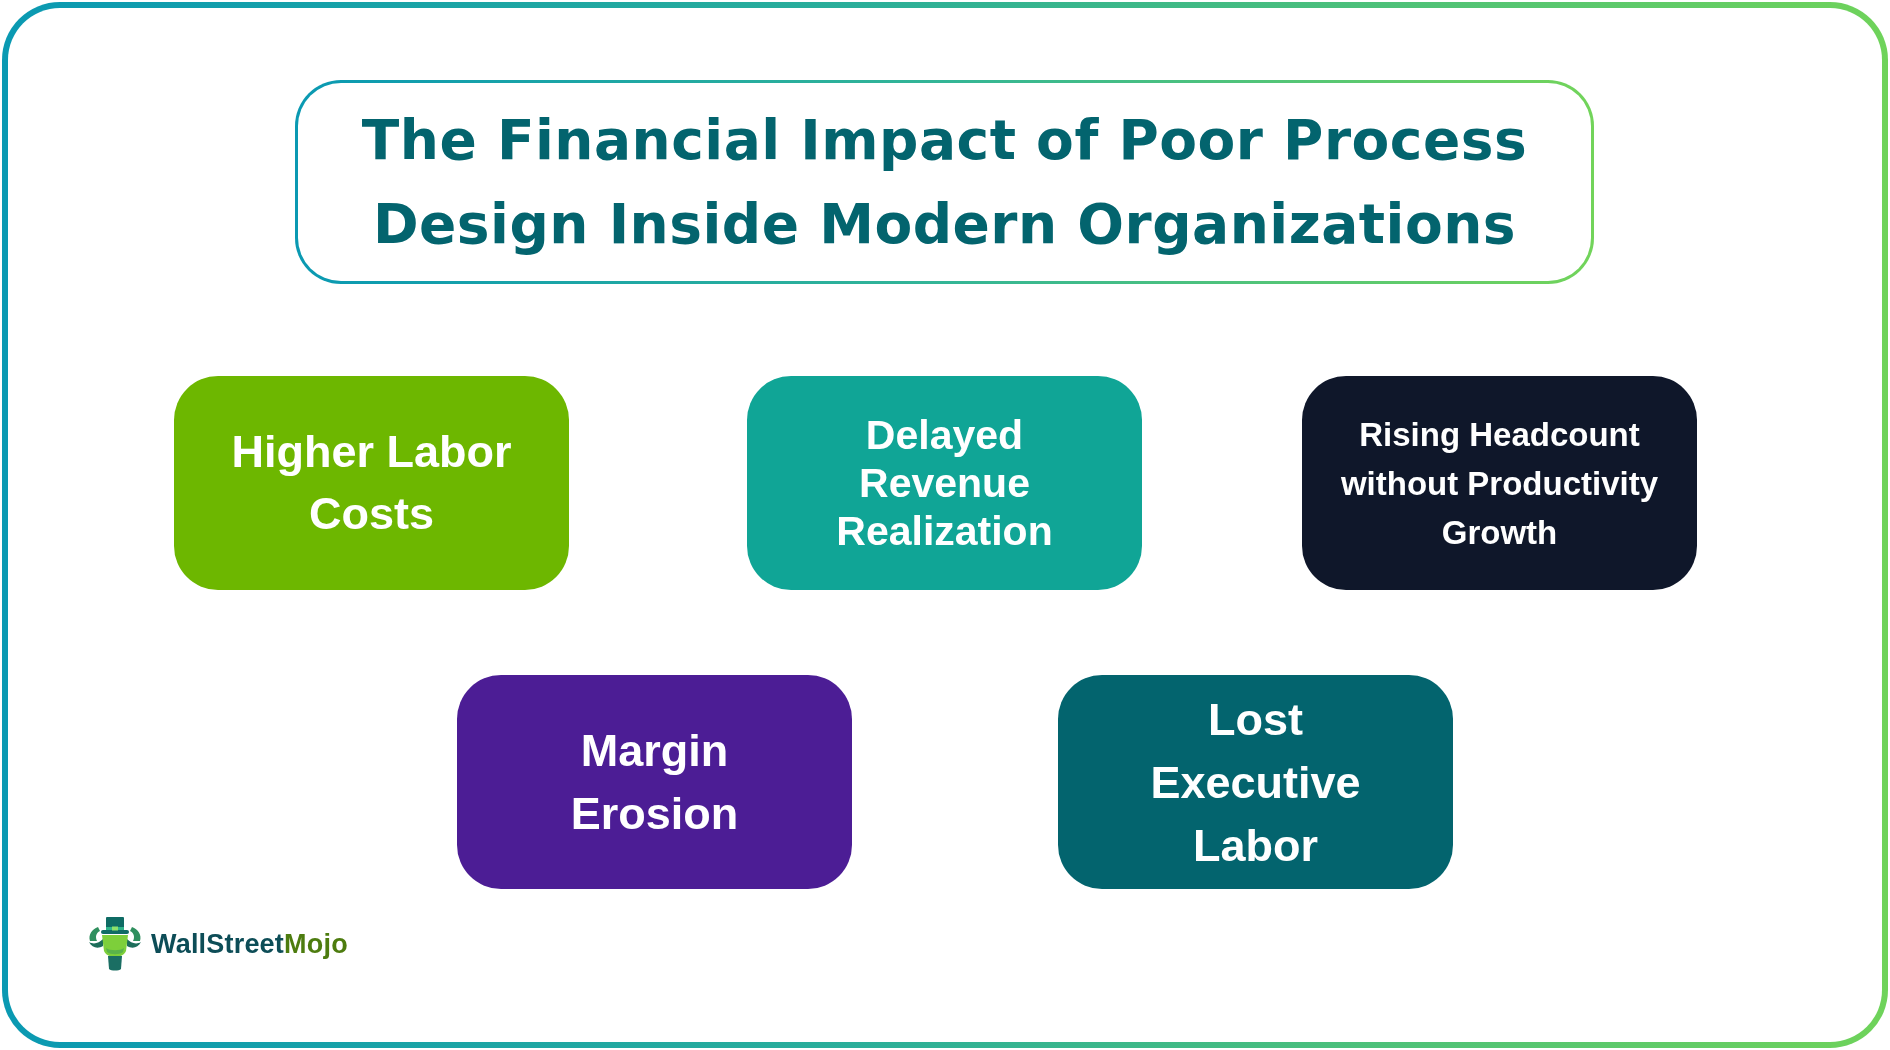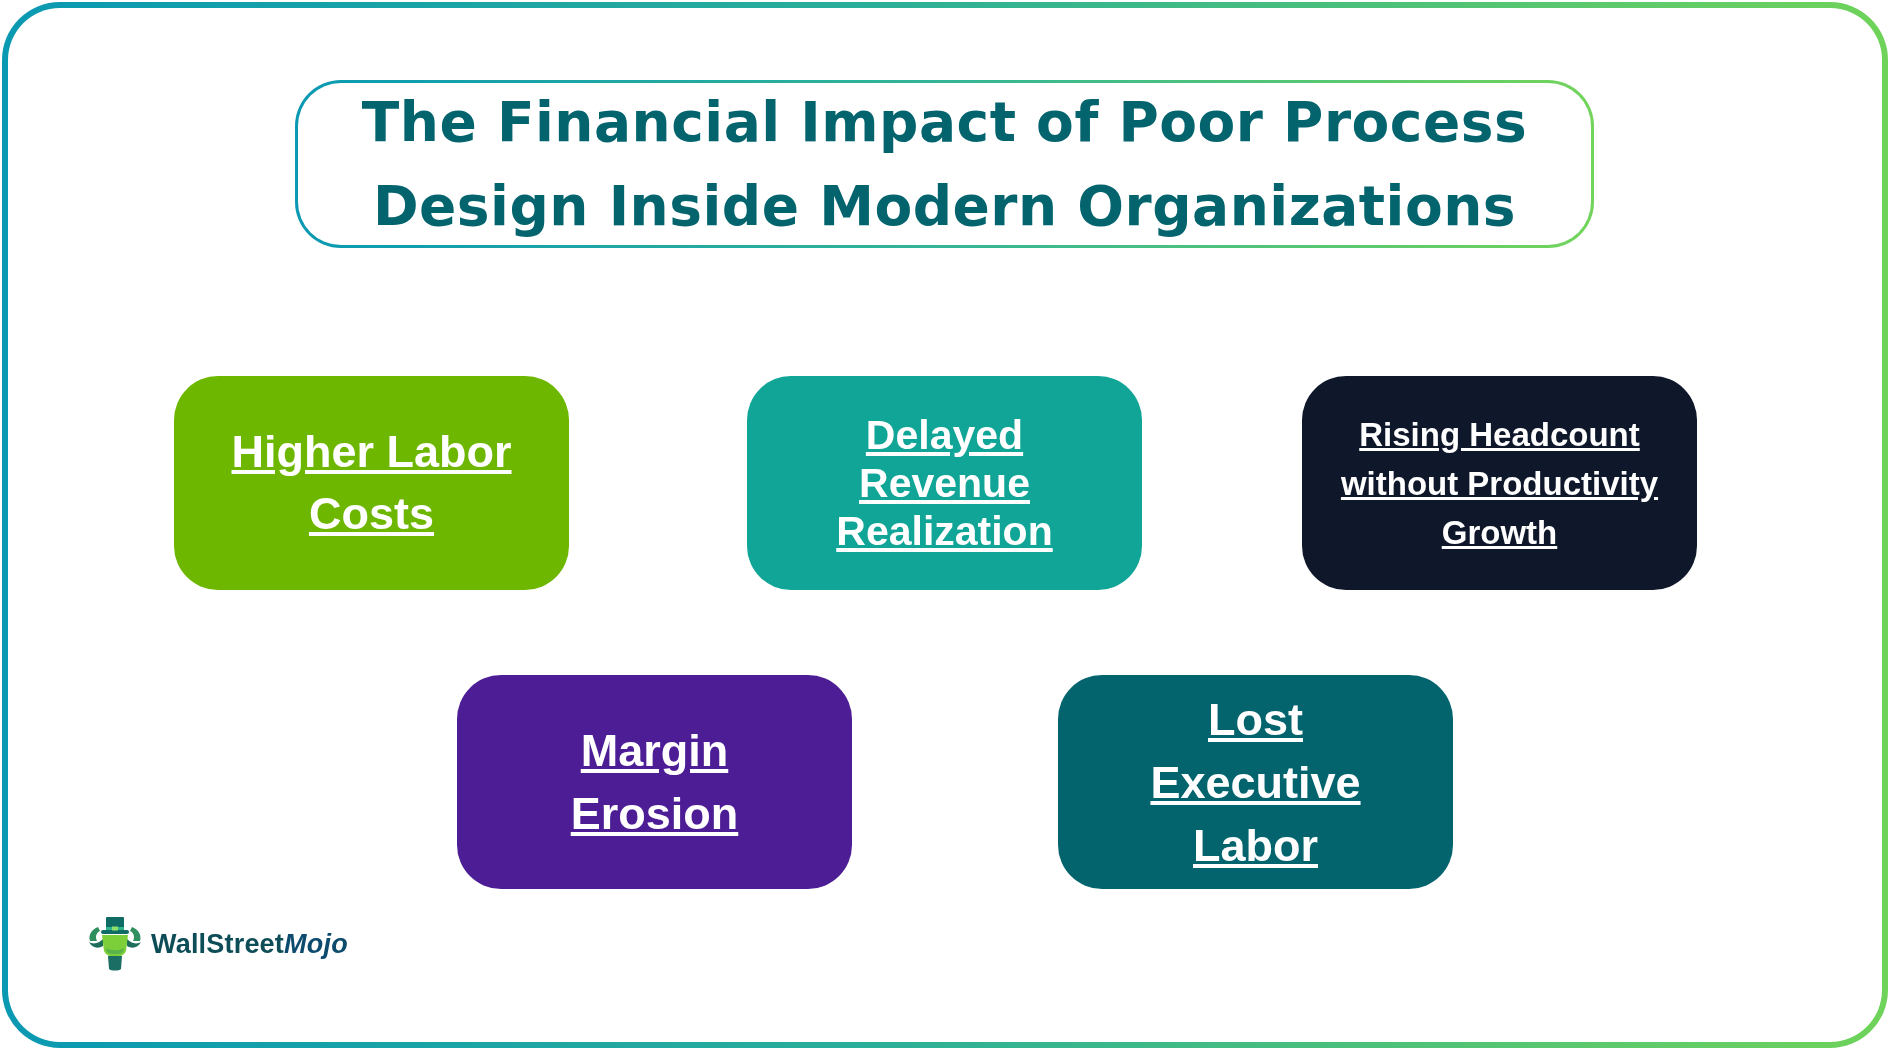--- a/index.html
+++ b/index.html
@@ -30,21 +30,21 @@
     right: 6px;
     bottom: 6px;
     border-radius: 52px;
     background: #ffffff;
   }
   .title-box {
     position: absolute;
     left: 295px;
     top: 80px;
     width: 1299px;
-    height: 168px;
+    height: 204px;
     border-radius: 46px;
     background: linear-gradient(90deg, #0a99b2 0%, #33b596 50%, #72d45a 100%);
   }
   .title-box-inner {
     position: absolute;
     left: 3px; top: 3px; right: 3px; bottom: 3px;
     border-radius: 43px;
     background: #ffffff;
     display: flex;
     flex-direction: column;
@@ -65,21 +65,20 @@
     width: 395px;
     height: 214px;
     border-radius: 44px;
     display: flex;
     flex-direction: column;
     align-items: center;
     justify-content: center;
     text-align: center;
     color: #ffffff;
     font-weight: bold;
-    text-decoration: underline;
   }
   .card .line {
     display: block;
     white-space: nowrap;
   }
   .card-1 { left: 174px; top: 376px; background: #6db700; font-size: 45px; line-height: 62px; }
   .card-2 { left: 747px; top: 376px; background: #10a596; font-size: 41px; line-height: 48px; }
   .card-3 { left: 1302px; top: 376px; background: #0f172a; font-size: 33px; line-height: 49px; }
   .card-4 { left: 457px; top: 675px; background: #4c1d95; font-size: 45px; line-height: 63px; }
   .card-5 { left: 1058px; top: 675px; background: #03646e; font-size: 45px; line-height: 63px; }
@@ -96,21 +95,21 @@
     width: 58px;
     height: 58px;
   }
   .logo-text {
     margin-left: 7px;
     font-weight: bold;
     font-size: 27px;
     letter-spacing: 0.2px;
   }
   .logo-text .part-a { color: #0d4d57; }
-  .logo-text .part-b { color: #0c4a6e; font-style: italic; }
+  .logo-text .part-b { color: #4d7c0f; }
 </style>
 </head>
 <body>
 
 <div class="frame">
   <div class="frame-inner"></div>
 </div>
 
 <div class="title-box">
   <div class="title-box-inner">

